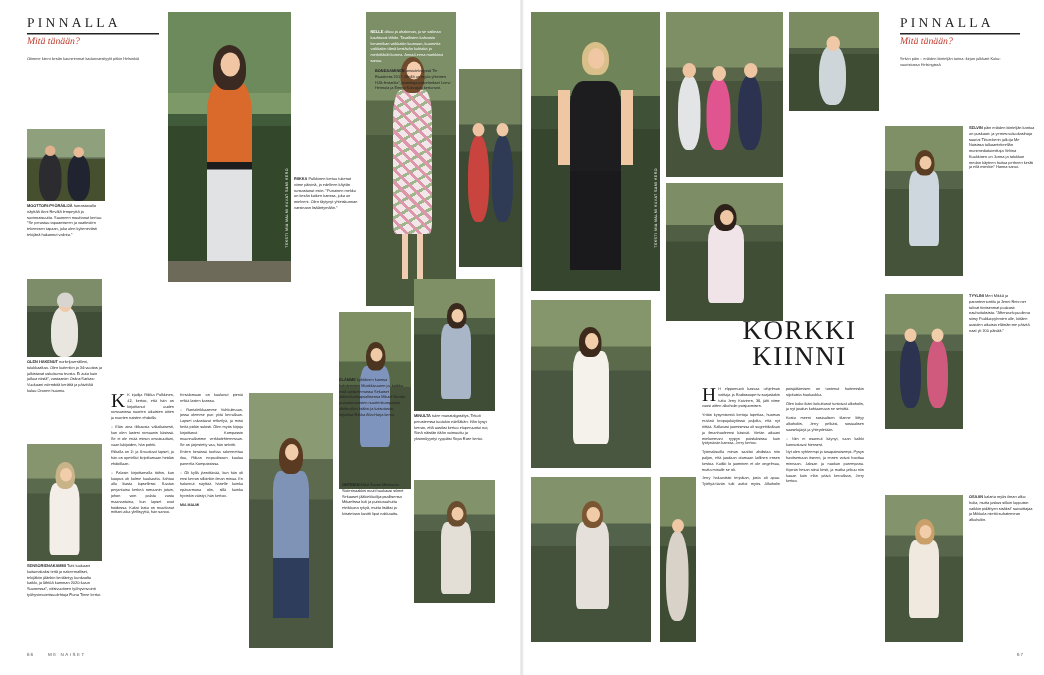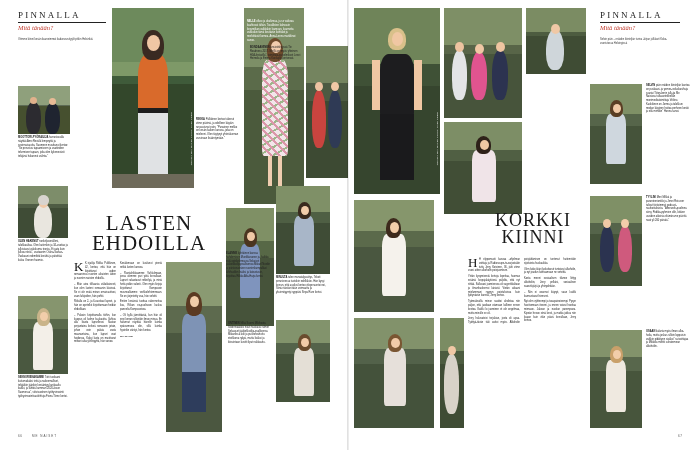--- a/index.html
+++ b/index.html
@@ -179,22 +179,20 @@
       <div class="ground" style="background:#4a5840;"></div>
       <div style="position:absolute;left:15px;top:26px;width:20px;height:48px;background:#f3efe8;border-radius:22% 22% 8% 8%;"></div>
       <div class="hair" style="left:19px;top:12px;width:13px;height:18px;background:#c9b48a;"></div>
       <div class="head" style="left:22px;top:16px;width:8px;height:9px;background:#f2cdaa;"></div>
     </div>
     <div class="cap" style="left:18px;top:376px;width:50px;">
       <span class="lead">SENSORIENAKAMMI</span>
       <span>Tutti tuokaani kuitumakaksi teitä ja nakeemalliset, tekijäkiin jäänkin kerääntyy kunkaaltu kaikki, ja lähtöä kumman 2020-luvun Suomessa", viitsivuotinen työhyvinvointi työhyvinvointisuolehtuja Fiona Tiirne kertoi.</span>
     </div>
 
-    <div class="headline" style="left:74px;top:214px;width:150px;"><span style="white-space:pre-line;">LASTEN
-EHDOILLA</span></div>
 
     <div class="bodycol" style="left:74px;top:262px;width:88px;height:170px;column-count:2;">
       <p><span class="dropcap">K</span><span>K irjailija Riikka Pulkkinen, 42, kertoo, että hän on kirjoittanut uuden romaaninsa nuorten aikuisten äitien ja nuorten naisten ehdoilla.</span></p>
       <p>– Elän aina tilikausia väliaikaisesti, kun olen lasteni romaanin käsissä. Se ei ole enää minun omaisuuttani, vaan lukijoiden, hän pohtii.</p>
       <p>Riikalla on 2- ja 6-vuotiaat lapset, ja hän on opetellut kirjoittamaan heidän ehdoillaan.</p>
       <p>– Palasin kirjoittamalla töihin, kun kuopus oli kolme kuukautta. Ilahtuu alla liiasta lapsellessi. Saatan perjantaina kerkeä romaanin jotain, johon voin palata vasta maanantaina, kun lapset ovat hoidossa. Kaksi lasta on muuttanut mittani aika ylellisyyttä, hän sanoo.</p>
       <p>Kesälomaan on kuulunut pieniä retkiä lasten kanssa.</p>
       <p>– Rantaleikkaamme Vuhkulmaan, jossa olemme puri yötä kerrallaan. Lapset rakastavat retkeilyä, ja minä heitä pidän sulosti. Olen myös kirjoja kirjoittanut Kompassin muunnallamme verkkolehtemmaan. Se on järjestetty vaa, hän selvitti.</p>
       <p>Eniten kesässä tuottaa rakennettua iloa, Riikan ex-puolisoon kuuluu paneelia Kompassissa.</p>
       <p>– Oli kyllä jännittävää, kun hän oli ensi kerran silloinkin ilman minua. En halunnut näyttää hänelle kuinka epävarmana olin, sillä kuinka hyvinkin väistyi, hän kertoo.</p>

